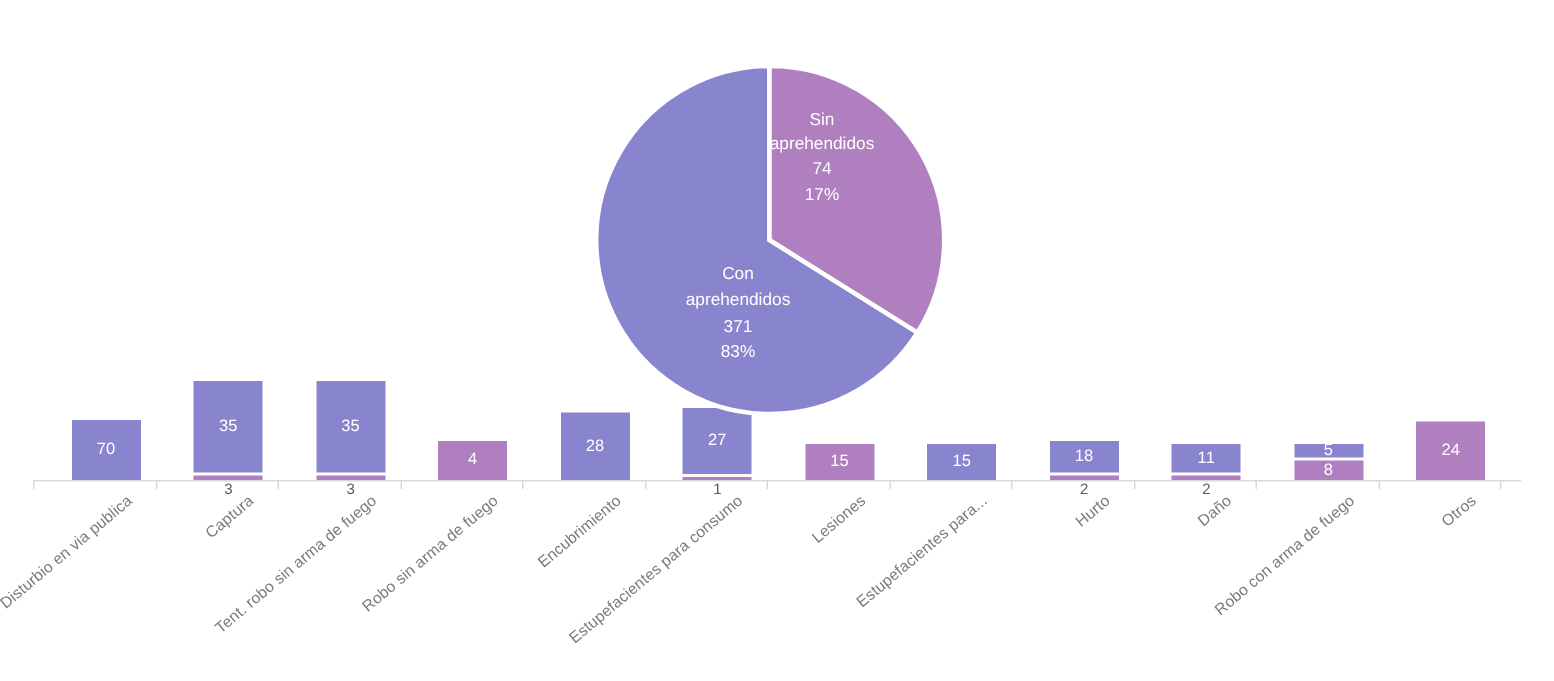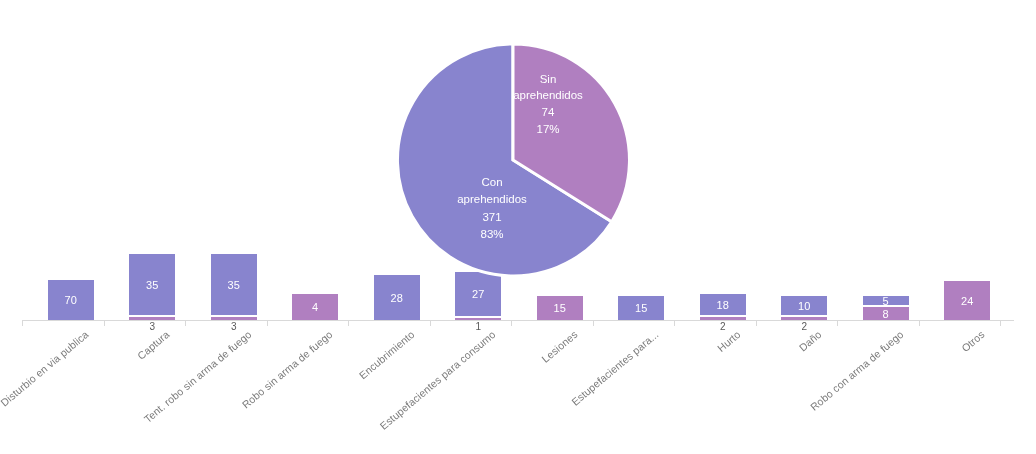--- a/index.html
+++ b/index.html
@@ -195,21 +195,21 @@
         </div>
         <div class="bar-group" style="left: 699.75px;">
           <div class="seg seg-top" style="height: 21px;">
             <span class="seg-label">18</span>
           </div>
           <div class="seg seg-bottom" style="height: 3px;"></div>
         </div>
         <div class="under-label" style="left: 699.75px;">2</div>
         <div class="bar-group" style="left: 781.25px;">
           <div class="seg seg-top" style="height: 19px;">
-            <span class="seg-label">10</span>
+            <span class="seg-label">11</span>
           </div>
           <div class="seg seg-bottom" style="height: 3px;"></div>
         </div>
         <div class="under-label" style="left: 781.25px;">2</div>
         <div class="bar-group" style="left: 862.75px;">
           <div class="seg seg-top" style="height: 9px;">
             <span class="seg-label">5</span>
           </div>
           <div class="seg seg-bottom" style="height: 13px;">
             <span class="seg-label">8</span>

